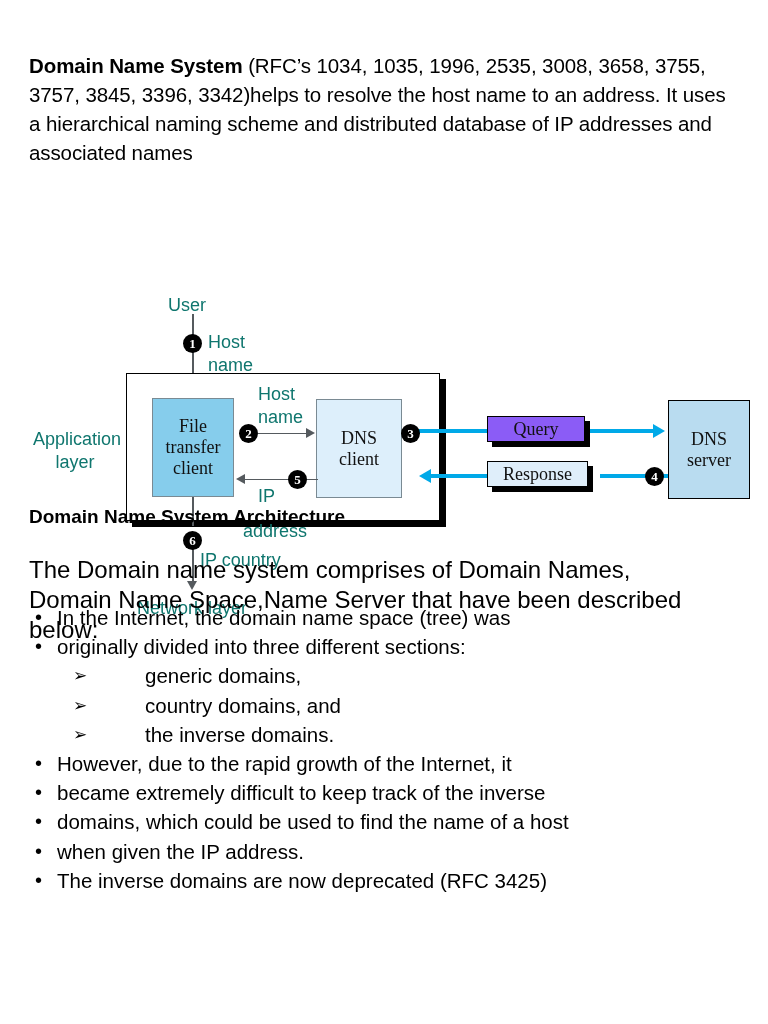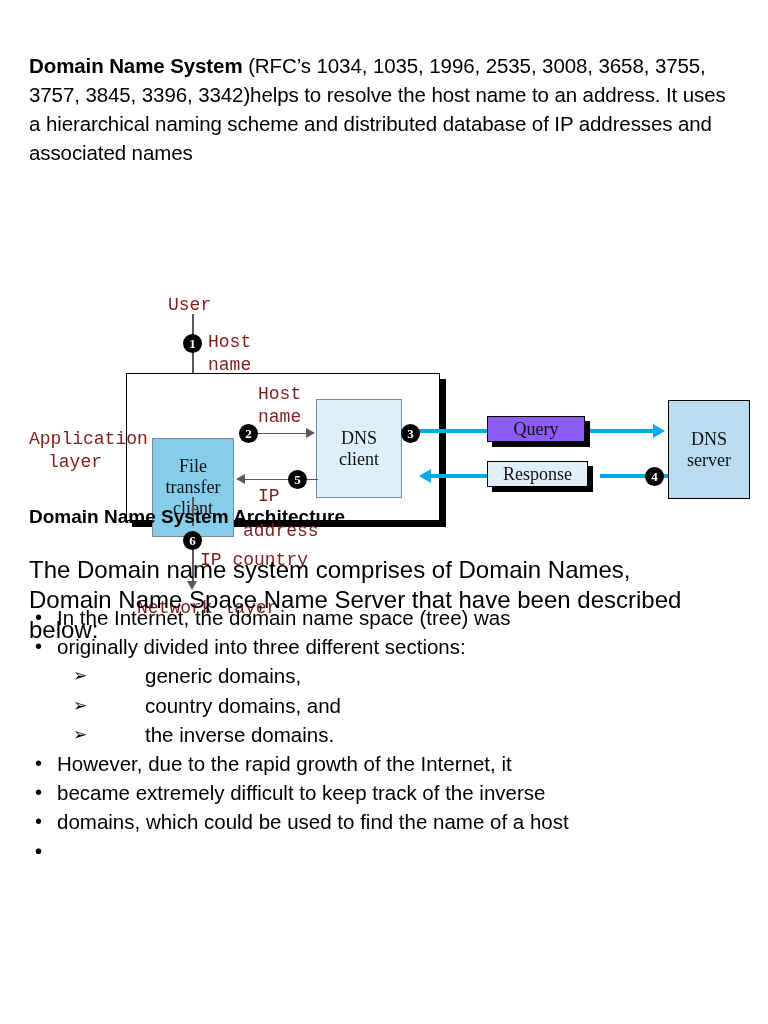--- a/index.html
+++ b/index.html
@@ -95,24 +95,24 @@
   .figure {
     position: absolute;
     left: 0;
     top: 146px;
     width: 768px;
     height: 330px;
   }
 
   .fig-label {
     position: absolute;
-    font-family: Liberation Mono, monospace;
+    font-family: Liberation Sans, sans-serif;
     font-size: 18px;
     line-height: 21px;
-    color: #7f1d1d;
+    color: #0f766e;
     white-space: nowrap;
   }
 
   
   .app-shadow {
     position: absolute;
     left: 132px;
     top: 233px;
     width: 314px;
     height: 148px;
@@ -138,21 +138,21 @@
     line-height: 21px;
     text-align: center;
     display: flex;
     align-items: center;
     justify-content: center;
     color: #111111;
   }
   .node span { display: block; }
 
   #node-ftc {
-    left: 152px; top: 252px; width: 82px; height: 99px; margin-top: 40px;
+    left: 152px; top: 252px; width: 82px; height: 99px;
   }
   #node-dnsc {
     left: 316px; top: 253px; width: 86px; height: 99px;
   }
   #node-dnss {
     left: 668px; top: 254px; width: 82px; height: 99px;
   }
 
   
   .packet {
@@ -319,17 +319,17 @@
 
   <ul class="bullets" id="bullet-list">
       <li class="lvl1"><span class="mark">•</span><span>In the Internet, the domain name space (tree) was</span></li>
       <li class="lvl1"><span class="mark">•</span><span>originally divided into three different sections:</span></li>
       <li class="lvl2"><span class="mark">➢</span><span>generic domains,</span></li>
       <li class="lvl2"><span class="mark">➢</span><span>country domains, and</span></li>
       <li class="lvl2"><span class="mark">➢</span><span>the inverse domains.</span></li>
       <li class="lvl1"><span class="mark">•</span><span>However, due to the rapid growth of the Internet, it</span></li>
       <li class="lvl1"><span class="mark">•</span><span>became extremely difficult to keep track of the inverse</span></li>
       <li class="lvl1"><span class="mark">•</span><span>domains, which could be used to find the name of a host</span></li>
-      <li class="lvl1"><span class="mark">•</span></li>
-      <li class="lvl1"><span class="mark">•</span></li>
+      <li class="lvl1"><span class="mark">•</span><span>when given the IP address.</span></li>
+      <li class="lvl1"><span class="mark">•</span><span>The inverse domains are now deprecated (RFC 3425)</span></li>
     </ul>
 
 </div>
 
 </body></html>

